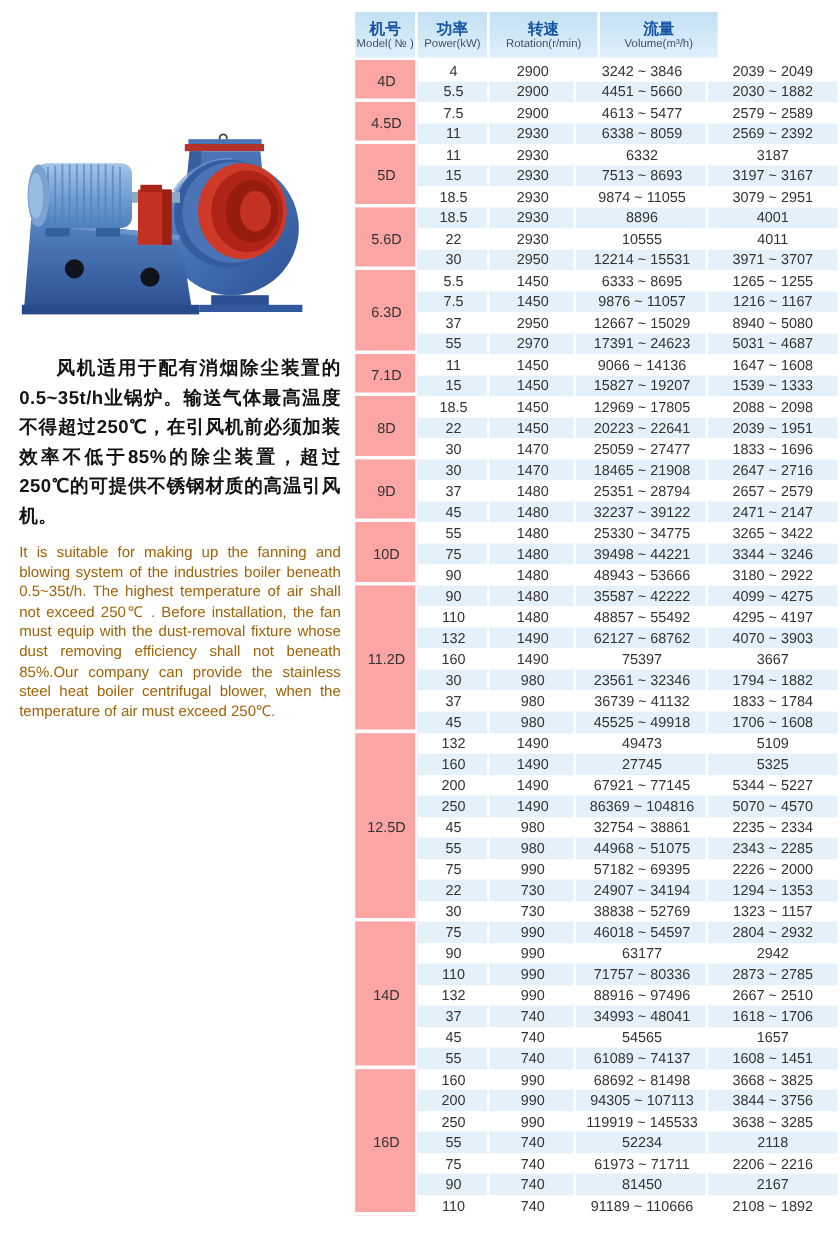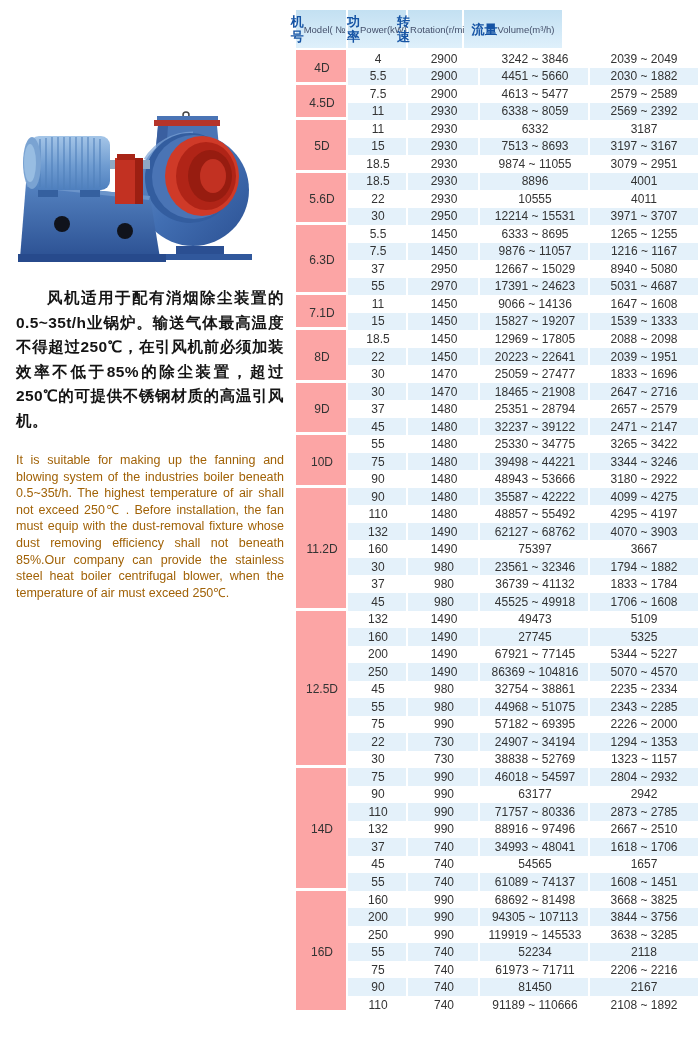--- a/index.html
+++ b/index.html
@@ -3,38 +3,38 @@
 <meta charset="utf-8">
 <style>
   html,body{margin:0;padding:0;background:#fff;}
   .sheet{
     position:relative;width:700px;height:1041px;background:#ffffff;overflow:hidden;
     font-family:"Liberation Sans", sans-serif;
   }
   
   .fan-image{position:absolute;left:18px;top:110px;width:240px;height:155px;}
   .cn-text{
-    position:absolute;left:16px;top:286px;width:268px;
+    position:absolute;left:16px;top:296px;width:268px;
     font-size:15.5px;font-weight:bold;color:#141414;line-height:24.5px;
     text-align:justify;text-indent:2em;letter-spacing:.4px;margin:0;
   }
   .en-text{
     position:absolute;left:16px;top:452px;width:268px;
     font-size:12.5px;color:#a16207;line-height:16.6px;text-align:justify;margin:0;
   }
   
   .spec-table{position:absolute;left:296px;top:10px;width:402px;}
   .thead{display:flex;margin-bottom:2px;}
   .th{
     box-sizing:border-box;height:38px;
     background:linear-gradient(180deg,#c3e0f2 0%,#d2e9f7 55%,#dff0fb 100%);
-    display:flex;align-items:center;justify-content:center;
+    display:flex;flex-direction:column;align-items:center;justify-content:center;
   }
   .th:not(:last-child){border-right:2px solid #fff;}
-  .w0{width:52px}.w1{width:60px}.w2{width:56px}.w3{width:98px}.w4{width:108px}
+  .w0{width:52px}.w1{width:60px}.w2{width:92px}.w3{width:98px}.w4{width:108px}
   .th .zh{font-size:13px;font-weight:bold;color:#1553a4;line-height:15px;}
   .th .en{font-size:9.5px;color:#44506b;line-height:11px;white-space:nowrap;}
   table.spec{border-collapse:collapse;table-layout:fixed;width:402px;}
   table.spec tr{height:17.53px;}
   table.spec td{
     padding:0;text-align:center;vertical-align:middle;
     font-size:12px;color:#333;white-space:nowrap;
   }
   td.data-cell{box-shadow:inset -2px 0 0 #fff;}
   td.data-cell:last-child{box-shadow:none;}

